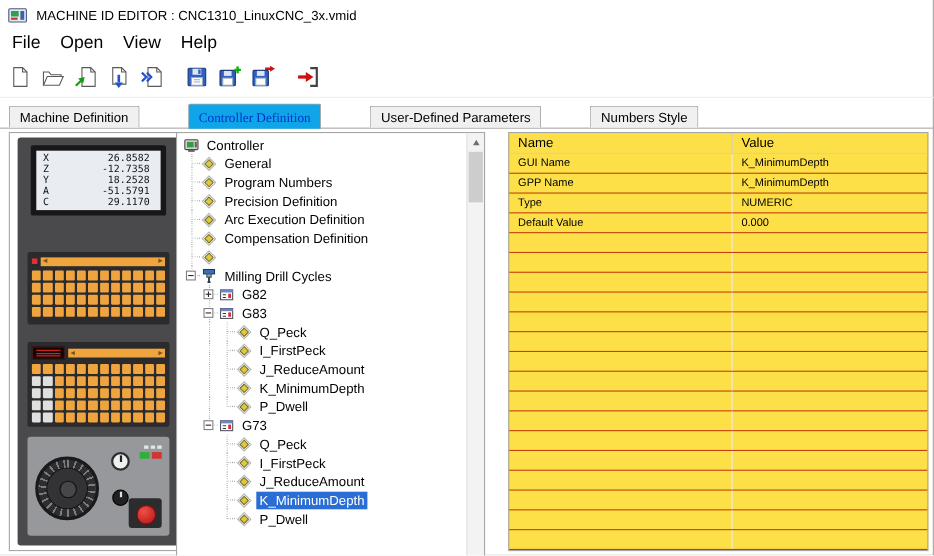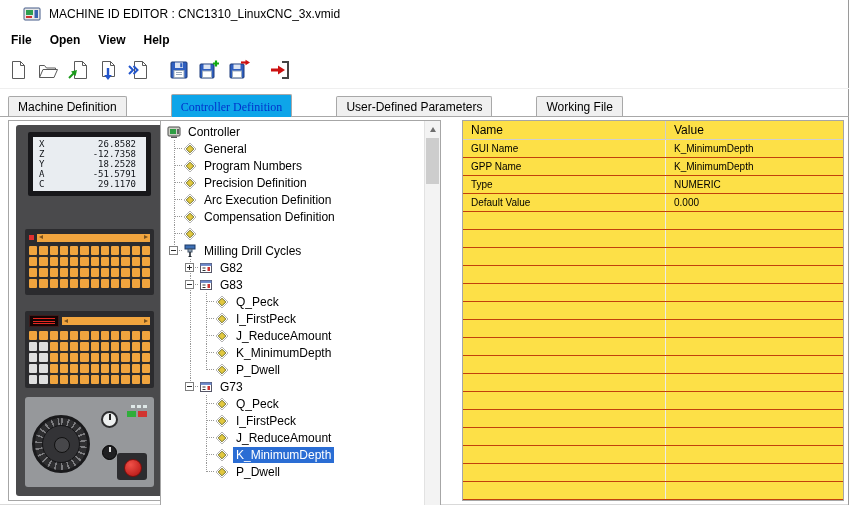--- a/index.html
+++ b/index.html
@@ -1,25 +1,25 @@
 <!DOCTYPE html>
 <html style="--selection: #2a6dd4; --tab-active: #0033cc; --key-orange: #f0a43e; --machine-body: #4a4a4c;"><head>
 <meta charset="utf-8">
 <style>
   *{margin:0;padding:0;box-sizing:border-box;}
   html,body{width:849px;height:505px;}
   body{font-family:"Liberation Sans",sans-serif;background:#fff;position:relative;overflow:hidden;font-size:12px;color:#000;}
   .window{position:absolute;inset:0;box-shadow:inset -1px 0 0 #9a9a9a, inset 0 -1px 0 #d9d9d9;}
 
   
-  .titlebar{position:absolute;top:0;left:16px;right:0;height:28px;display:flex;align-items:center;padding-left:7px;}
+  .titlebar{position:absolute;top:0;left:0;right:0;height:28px;display:flex;align-items:center;padding-left:7px;}
   .app-icon{width:18px;height:18px;display:inline-flex;}
   .title-text{margin-left:8px;font-size:12px;}
   .menubar{position:absolute;top:28px;left:0;right:0;height:23px;display:flex;align-items:center;padding-left:2px;}
-  .menu-item{padding:4px 9px;font-size:12px;cursor:default;font-weight:bold;}
+  .menu-item{padding:4px 9px;font-size:16px;cursor:default;}
   .toolbar{position:absolute;top:51px;left:0;right:0;height:38px;display:flex;align-items:center;padding-left:5px;gap:5px;border-bottom:1px solid #efefef;}
   .tool-btn{width:25px;height:25px;display:flex;align-items:center;justify-content:center;}
   .tool-btn.group-start{margin-left:11px;}
 
   
   .tabstrip{position:absolute;top:94px;left:0;right:0;height:23px;display:flex;align-items:flex-end;padding-left:8px;border-bottom:1px solid #a8a8a8;gap:43px;}
   .tab{font-size:12px;padding:3px 9px 0;border:1px solid #a8a8a8;border-bottom:none;background:#f0f0f0;height:20px;margin-right:1px;border-radius:2px 2px 0 0;position:relative;}
   .tab.active{background:#0ea5e9;color:var(--tab-active,#0033cc);height:23px;margin-bottom:-1px;padding-top:5px;z-index:2;font-family:Liberation Serif, serif;}
 
   
@@ -185,21 +185,21 @@
           <path d="M2 11h8" stroke="#cc1111" stroke-width="3"></path>
           <polygon points="16,11 9,6.5 9,15.5" fill="#cc1111"></polygon>
         </svg>
       </div>
     </div>
 
   <div class="tabstrip">
       <div class="tab">Machine Definition</div>
       <div class="tab active">Controller Definition</div>
       <div class="tab">User-Defined Parameters</div>
-      <div class="tab">Working File</div>
+      <div class="tab">Numbers Style</div>
     </div>
 
   <div class="left-panel">
     <div class="machine">
       <div class="dro">
         <div class="dro-screen">
             <div class="dro-line">
               <span>X</span>
               <span>26.8582</span>
             </div>

